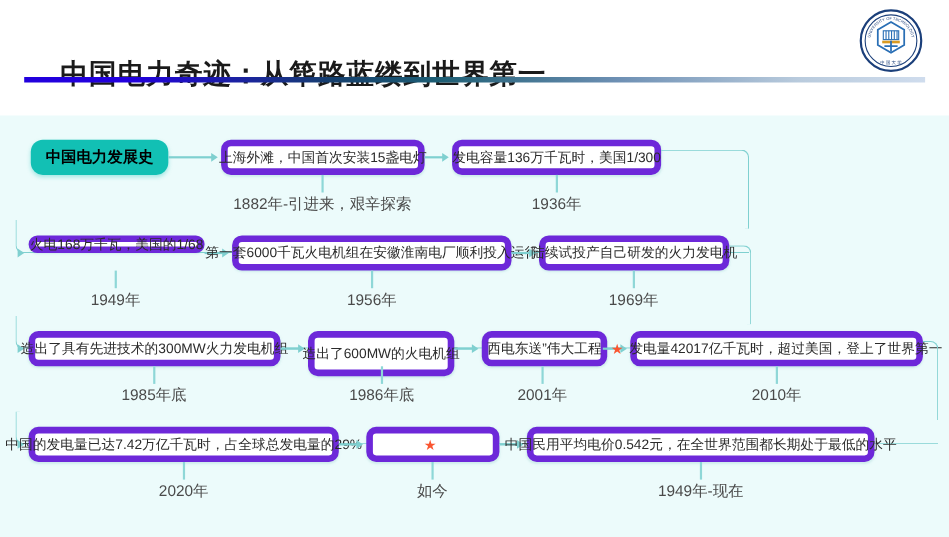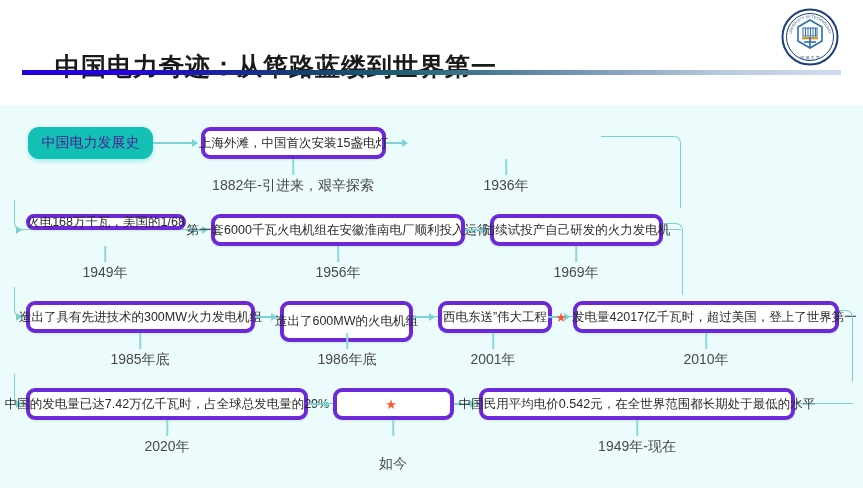--- a/index.html
+++ b/index.html
@@ -30,35 +30,35 @@
   #board{
     position:absolute;left:0;top:105px;width:863px;height:383px;
     background:#ecfbfb;
   }
 
   
   .node{
     position:absolute;
     box-sizing:border-box;
     background:#ffffff;
-    border:4px solid #6d28d9;
+    border:6px solid #6d28d9;
     border-radius:9px;
     box-shadow:0 1px 2px rgba(120,190,190,.25);
     display:flex;align-items:center;justify-content:center;
     color:#2b2b2b;
     font-size:12.5px;
     white-space:nowrap;
     padding:0 10px;
   }
   .node.badge{
     background:#12c0b4;
     border:none;
     border-radius:11px;
-    color:#4c1d95;
-    font-weight:normal;
+    color:#000000;
+    font-weight:bold;
     font-size:14px;
     box-shadow:0 2px 4px rgba(18,192,180,.35);
   }
   .node .star{
     color:#fa5530;
     font-size:13px;
     margin-right:5px;
     line-height:1;
   }
 
@@ -131,20 +131,21 @@
   <div class="hline" style="left:153px;top:37px;width:42px;"></div>
   <div class="arrow" style="left:192px;top:34px;"></div>
 
   <div class="node" style="left:201px;top:22px;width:185px;height:32px;">上海外滩，中国首次安装15盏电灯</div>
   <div class="tick" style="left:293px;top:54px;height:16px;"></div>
   <div class="year" style="left:293px;top:72px;">1882年-引进来，艰辛探索</div>
 
   <div class="hline" style="left:386px;top:37px;width:18px;"></div>
   <div class="arrow" style="left:402px;top:34px;"></div>
 
+  <div class="node" style="left:411px;top:22px;width:190px;height:32px;">发电容量136万千瓦时，美国1/300</div>
   <div class="tick" style="left:506px;top:54px;height:16px;"></div>
   <div class="year" style="left:506px;top:72px;">1936年</div>
 
   <div class="elbow tr" style="left:601px;top:31px;width:80px;height:72px;"></div>
   <div class="elbow bl" style="left:14px;top:95px;width:667px;height:30px;"></div>
   <div class="arrow" style="left:16px;top:121px;"></div>
 
   <div class="node" style="left:26px;top:109px;width:160px;height:16px;">火电168万千瓦，美国的1/68</div>
   <div class="tick" style="left:105px;top:141px;height:16px;"></div>
   <div class="year" style="left:105px;top:159px;">1949年</div>
@@ -203,21 +204,21 @@
   <div class="tick" style="left:167px;top:315px;height:16px;"></div>
   <div class="year" style="left:167px;top:333px;">2020年</div>
 
   <div class="hline" style="left:308px;top:298px;width:18px;"></div>
   <div class="arrow" style="left:324px;top:295px;"></div>
 
   <div class="node" style="left:333px;top:283px;width:121px;height:32px;">
     <span class="star">★</span>
   </div>
   <div class="tick" style="left:393px;top:315px;height:16px;"></div>
-  <div class="year" style="left:393px;top:350px;">如今</div>
+  <div class="year" style="left:393px;top:333px;">如今</div>
 
   <div class="hline" style="left:454px;top:298px;width:18px;"></div>
   <div class="arrow" style="left:470px;top:295px;"></div>
 
   <div class="node" style="left:479px;top:283px;width:316px;height:32px;">中国民用平均电价0.542元，在全世界范围都长期处于最低的水平</div>
   <div class="tick" style="left:637px;top:315px;height:16px;"></div>
   <div class="year" style="left:637px;top:333px;">1949年-现在</div>
 
 </div>
 

